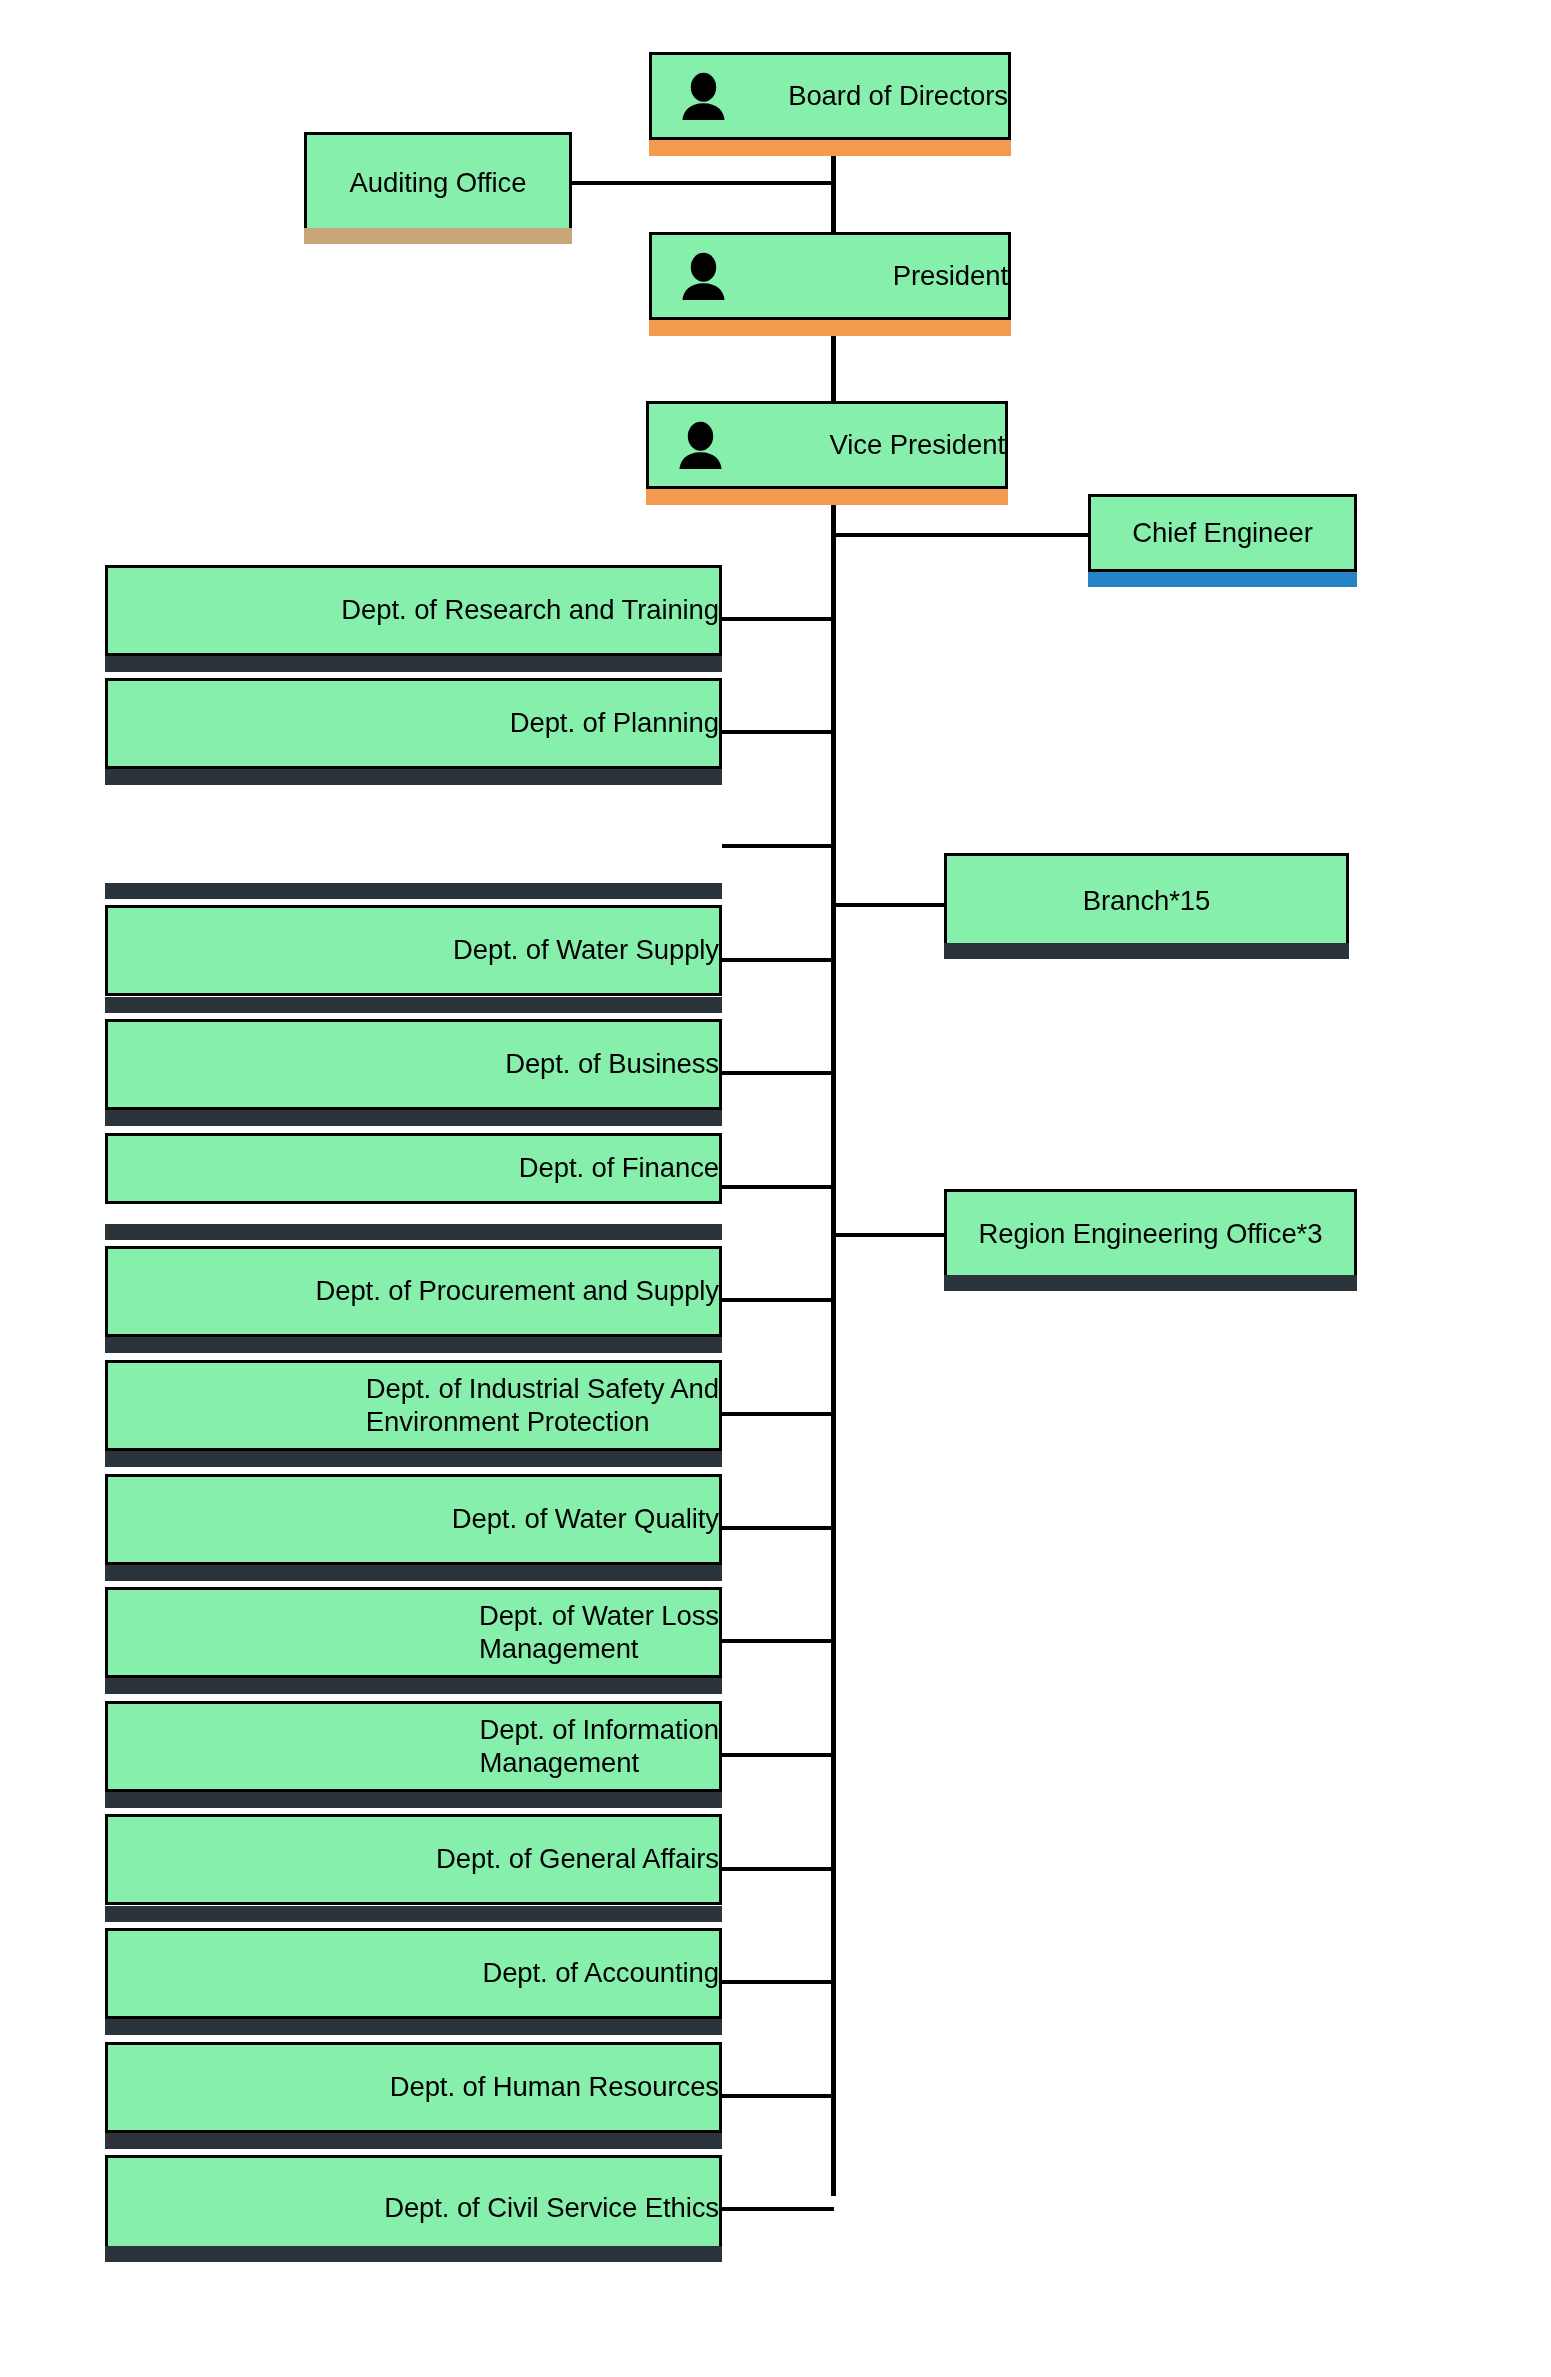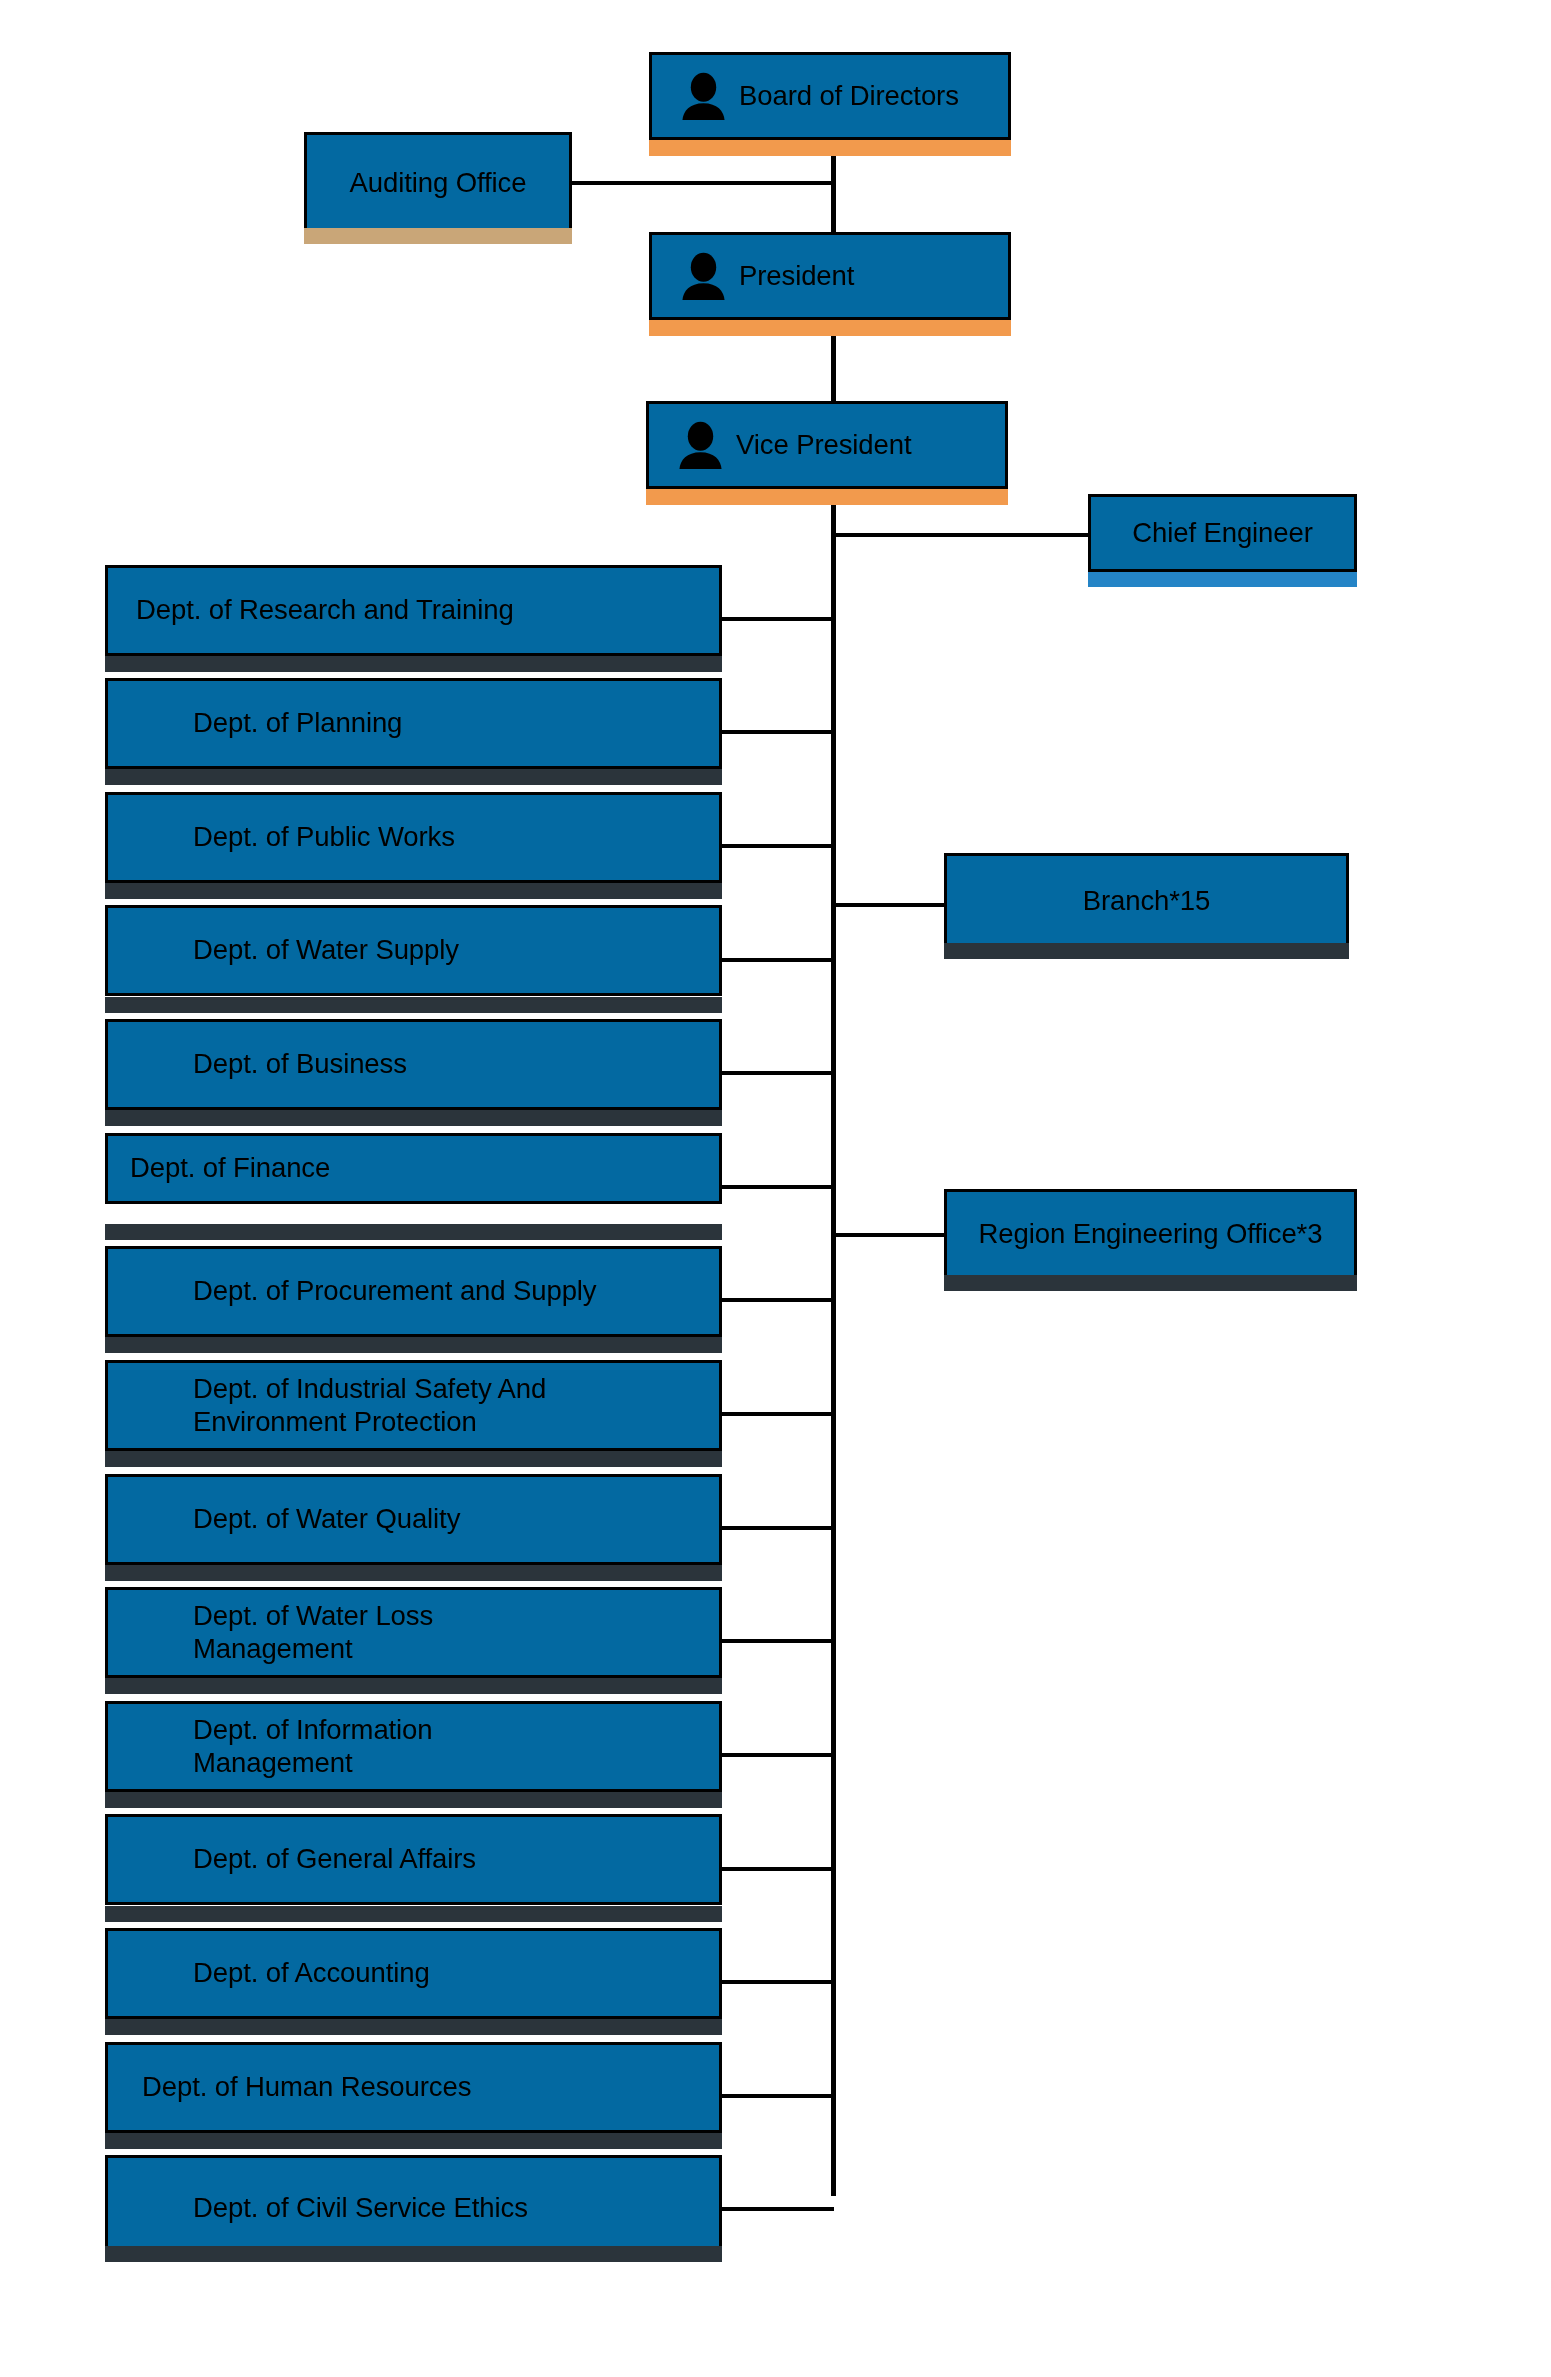--- a/index.html
+++ b/index.html
@@ -15,25 +15,26 @@
     width: 1552px;
     height: 2377px;
     background: #ffffff;
     overflow: hidden;
   }
 
   
   .node {
     position: absolute;
     box-sizing: border-box;
-    background: #0369a1;
+    background: #86efac;
     border: 3.6px solid #000000;
     display: flex;
     align-items: center;
     z-index: 3;
+    justify-content: flex-end;
   }
   .node .node-label {
     font-size: 27.5px;
     color: #000000;
     line-height: 1.18;
     letter-spacing: -0.1px;
     white-space: pre-line;
   }
   .node.center .node-label {
     width: 100%;
@@ -169,23 +170,20 @@
   <div class="node dept" style="left:105px; top:565px; width:617px; height:91px;padding-left:28px;">
     <span class="node-label">Dept. of Research and Training</span>
   </div>
   <div class="accent" style="left:105px; top:656px; width:617px; height:16px; background:#2B343B;"></div>
 
   <div class="node dept" style="left:105px; top:678px; width:617px; height:91px;">
     <span class="node-label">Dept. of Planning</span>
   </div>
   <div class="accent" style="left:105px; top:769px; width:617px; height:16px; background:#2B343B;"></div>
 
-  <div class="node dept" style="left:105px; top:792px; width:617px; height:91px;">
-    <span class="node-label">Dept. of Public Works</span>
-  </div>
   <div class="accent" style="left:105px; top:883px; width:617px; height:16px; background:#2B343B;"></div>
 
   <div class="node dept" style="left:105px; top:905px; width:617px; height:91px;">
     <span class="node-label">Dept. of  Water Supply</span>
   </div>
   <div class="accent" style="left:105px; top:997px; width:617px; height:16px; background:#2B343B;"></div>
 
   <div class="node dept" style="left:105px; top:1019px; width:617px; height:91px;">
     <span class="node-label">Dept. of  Business</span>
   </div>

